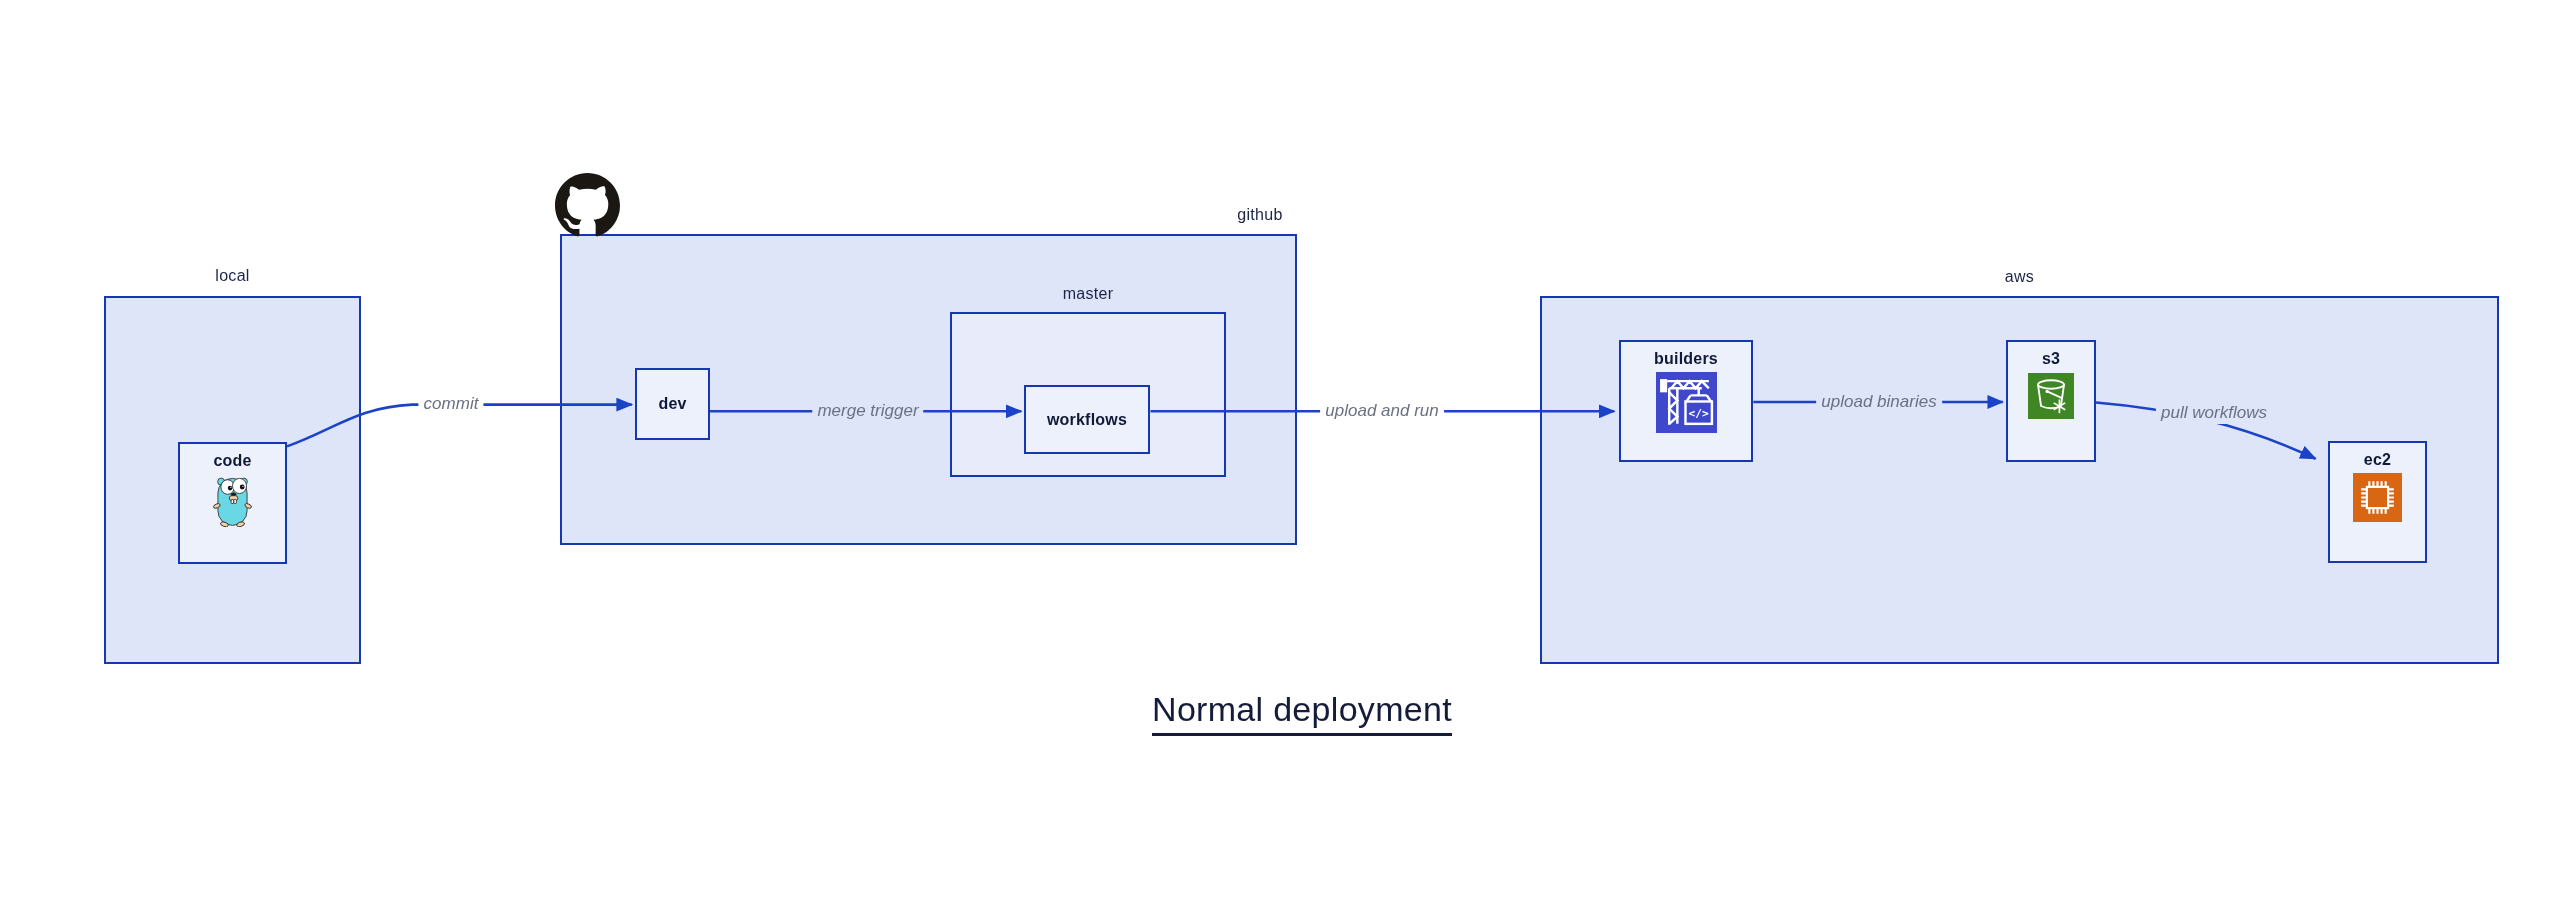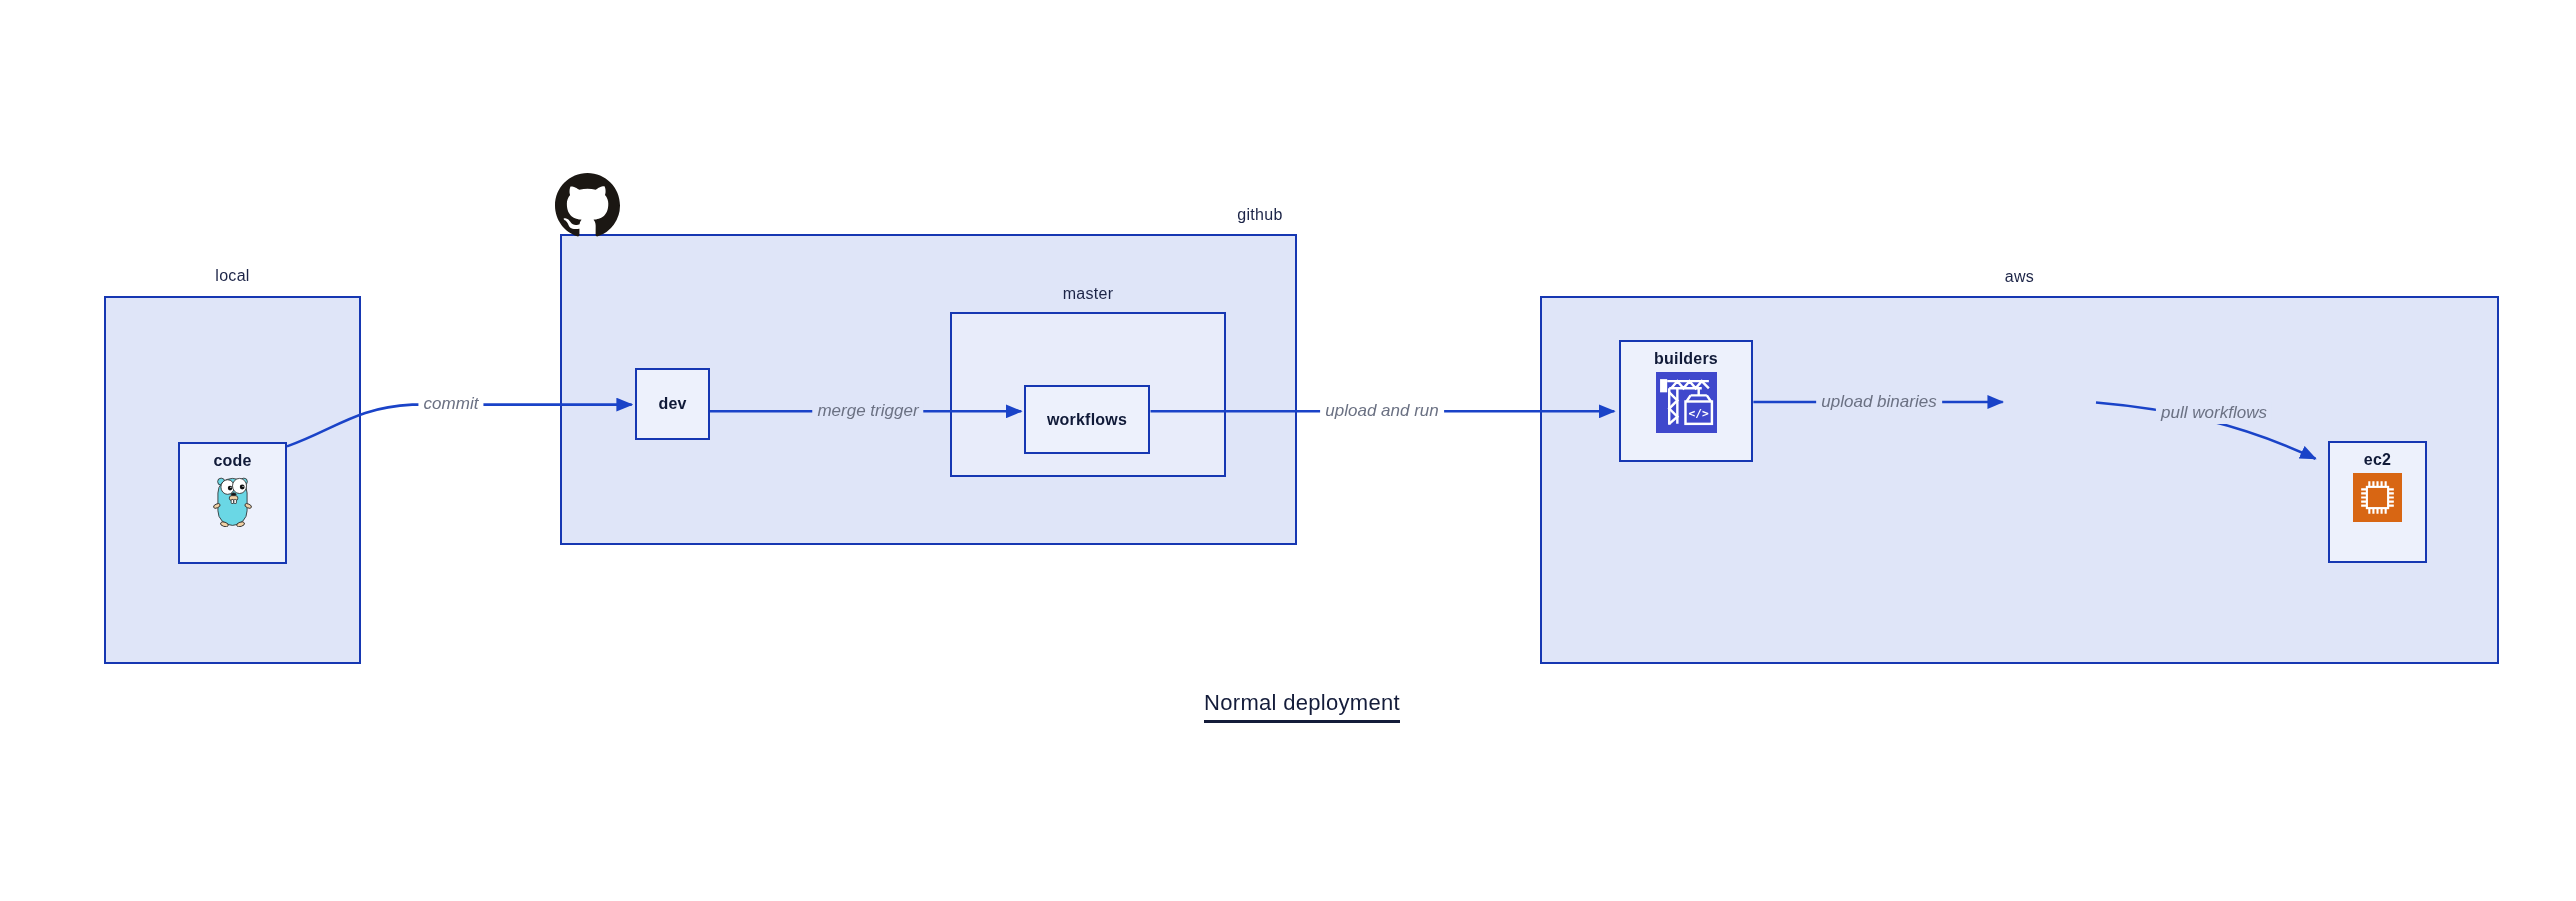--- a/index.html
+++ b/index.html
@@ -44,21 +44,21 @@
   svg.edges{position:absolute;left:0;top:0;pointer-events:none;}
   .edge{stroke:var(--arrow);stroke-width:5;fill:none;}
   .ah{fill:var(--arrow);}
 
   .elabel{position:absolute;transform:translate(-50%,-50%);font-size:17px;font-style:italic;
           color:var(--muted);padding:1px 5.2px;white-space:nowrap;}
   .bg-white{background:#ffffff;}
   .bg-group{background:var(--group-fill);}
 
   .title-row{position:absolute;left:0;top:690px;width:2604px;text-align:center;}
-  .title{display:inline-block;font-size:22px;font-weight:500;color:#141c3a;
+  .title{display:inline-block;font-size:34px;font-weight:500;color:#141c3a;
          border-bottom:3.6px solid #141c3a;padding-bottom:3.6px;letter-spacing:0.3px;}
 
   .octocat{position:absolute;left:555px;top:173px;}
 </style>
 </head>
 <body>
 
 <div class="canvas">
 
   <div class="group" style="left:104px;top:296px;width:257px;height:368px;"></div>
@@ -117,20 +117,36 @@
         <path d="M15 16 L21 9 L27 16 L33 9 L39 16 L45 9 L52 16"></path>
         <path d="M13 16 V52 M21 16 V51"></path>
         <path d="M13 20 L21 28 L13 36 L21 44 L13 51"></path>
         <path d="M42 16 V23 M34 23 H50 M34 23 L30 29 M50 23 L54 29"></path>
         <rect x="29" y="29" width="26" height="22"></rect>
       </g>
       <text x="42" y="44" text-anchor="middle" font-size="11" font-weight="bold" fill="#ffffff" font-family="'DejaVu Sans Mono',monospace">&lt;/&gt;</text>
     </svg>
   </div>
 
+  <div class="node col" style="left:2006px;top:340px;width:90px;height:122px;">
+    <div class="nlabel">s3</div>
+    <svg class="iconbox icon-s3" width="46" height="46" viewBox="0 0 60 60" style="margin-top:5.2px;">
+      <g stroke="#ffffff" stroke-width="2.4" fill="none">
+        <ellipse cx="30" cy="15" rx="17" ry="5.5"></ellipse>
+        <path d="M13 15 L17 43 Q30 49 43 43 L47 15"></path>
+        <path d="M25 24 L45 33"></path>
+        <circle cx="25" cy="24" r="2.2" fill="#ffffff" stroke="none"></circle>
+        <g stroke-width="2.2">
+          <path d="M41 34.5 V52.5"></path>
+          <path d="M33.5 39 L48.5 48"></path>
+          <path d="M48.5 39 L33.5 48"></path>
+        </g>
+      </g>
+    </svg>
+  </div>
 
   <div class="node col" style="left:2328px;top:441px;width:99px;height:122px;">
     <div class="nlabel">ec2</div>
     <svg class="iconbox icon-ec2" width="49" height="49" viewBox="0 0 60 60" style="margin-top:4.1px;">
       <g stroke="#ffffff" stroke-width="2.6" fill="none">
         <rect x="17" y="17" width="26" height="26"></rect>
         <path d="M20 10 V17 M25 10 V17 M30 10 V17 M35 10 V17 M40 10 V17"></path>
         <path d="M20 43 V50 M25 43 V50 M30 43 V50 M35 43 V50 M40 43 V50"></path>
         <path d="M10 20 H17 M10 25 H17 M10 30 H17 M10 35 H17 M10 40 H17"></path>
         <path d="M43 20 H50 M43 25 H50 M43 30 H50 M43 35 H50 M43 40 H50"></path>

